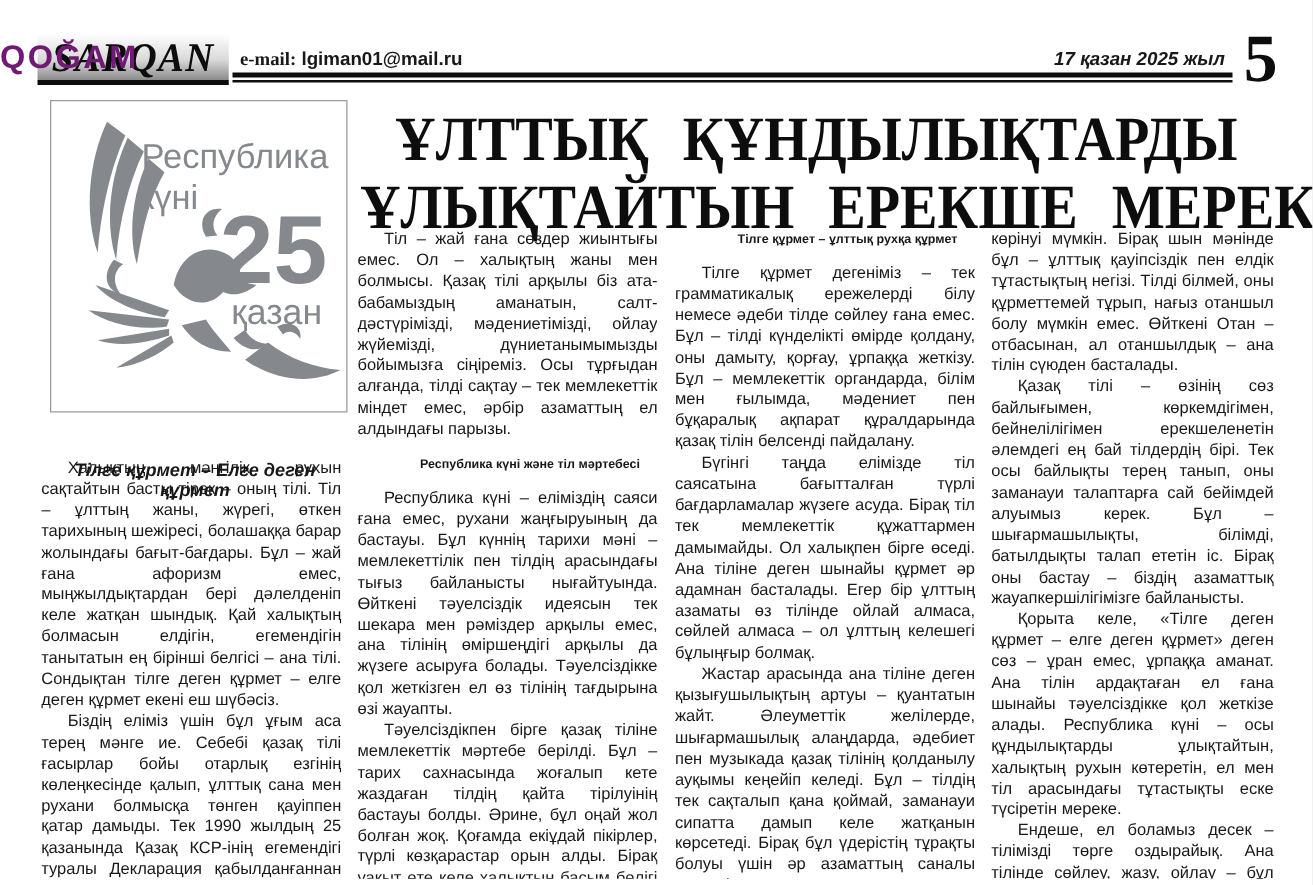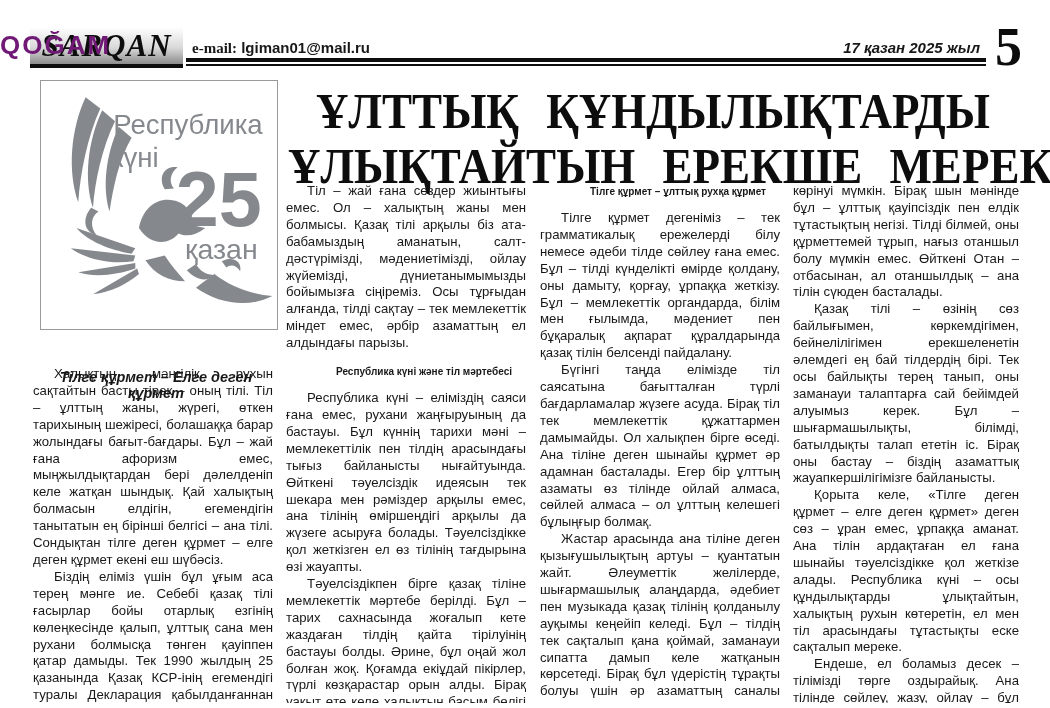--- a/index.html
+++ b/index.html
@@ -144,18 +144,18 @@
     <div class="subhead first">Тілге құрмет – ұлттық рухқа құрмет</div>
     <p>Тілге құрмет дегеніміз – тек грамматикалық ережелерді білу немесе әдеби тілде сөйлеу ғана емес. Бұл – тілді күнделікті өмірде қолдану, оны дамыту, қорғау, ұрпаққа жеткізу. Бұл – мемлекеттік органдарда, білім мен ғылымда, мәдениет пен бұқаралық ақпарат құралдарында қазақ тілін белсенді пайдалану.</p>
     <p>Бүгінгі таңда елімізде тіл саясатына бағытталған түрлі бағдарламалар жүзеге асуда. Бірақ тіл тек мемлекеттік құжаттармен дамымайды. Ол халықпен бірге өседі. Ана тіліне деген шынайы құрмет әр адамнан басталады. Егер бір ұлттың азаматы өз тілінде ойлай алмаса, сөйлей алмаса – ол ұлттың келешегі бұлыңғыр болмақ.</p>
     <p>Жастар арасында ана тіліне деген қызығушылықтың артуы – қуантатын жайт. Әлеуметтік желілерде, шығармашылық алаңдарда, әдебиет пен музыкада қазақ тілінің қолданылу ауқымы кеңейіп келеді. Бұл – тілдің тек сақталып қана қоймай, заманауи сипатта дамып келе жатқанын көрсетеді. Бірақ бұл үдерістің тұрақты болуы үшін әр азаматтың саналы әрекеті қажет.</p>
 
   </div>
 
   <div class="col col-4">
     <p class="no-indent">көрінуі мүмкін. Бірақ шын мәнінде бұл – ұлттық қауіпсіздік пен елдік тұтастықтың негізі. Тілді білмей, оны құрметтемей тұрып, нағыз отаншыл болу мүмкін емес. Өйткені Отан – отбасынан, ал отаншылдық – ана тілін сүюден басталады.</p>
     <p>Қазақ тілі – өзінің сөз байлығымен, көркемдігімен, бейнелілігімен ерекшеленетін әлемдегі ең бай тілдердің бірі. Тек осы байлықты терең танып, оны заманауи талаптарға сай бейімдей алуымыз керек. Бұл – шығармашылықты, білімді, батылдықты талап ететін іс. Бірақ оны бастау – біздің азаматтық жауапкершілігімізге байланысты.</p>
-    <p>Қорыта келе, «Тілге деген құрмет – елге деген құрмет» деген сөз – ұран емес, ұрпаққа аманат. Ана тілін ардақтаған ел ғана шынайы тәуелсіздікке қол жеткізе алады. Республика күні – осы құндылықтарды ұлықтайтын, халықтың рухын көтеретін, ел мен тіл арасындағы тұтастықты еске сақталып мереке.</p>
+    <p>Қорыта келе, «Тілге деген құрмет – елге деген құрмет» деген сөз – ұран емес, ұрпаққа аманат. Ана тілін ардақтаған ел ғана шынайы тәуелсіздікке қол жеткізе алады. Республика күні – осы құндылықтарды ұлықтайтын, халықтың рухын көтеретін, ел мен тіл арасындағы тұтастықты еске түсіретін мереке.</p>
     <p>Ендеше, ел боламыз десек – тілімізді төрге оздырайық. Ана тілінде сөйлеу, жазу, ойлау – бұл жай ғана міндет емес, бұл – елін сүйген әр азаматтың жүрек қалауымен атқарылатын қасиетті іс.</p>
 
   </div>
 
 </div>
 
 </body></html>

